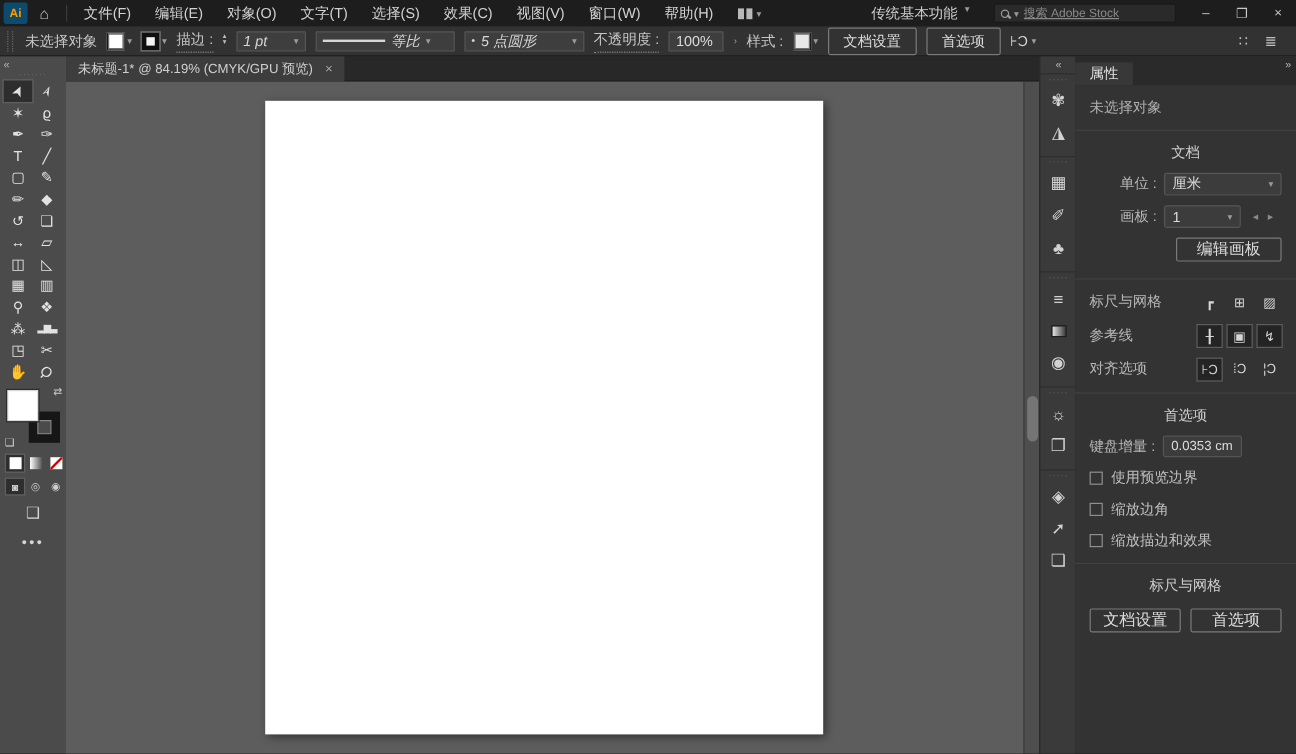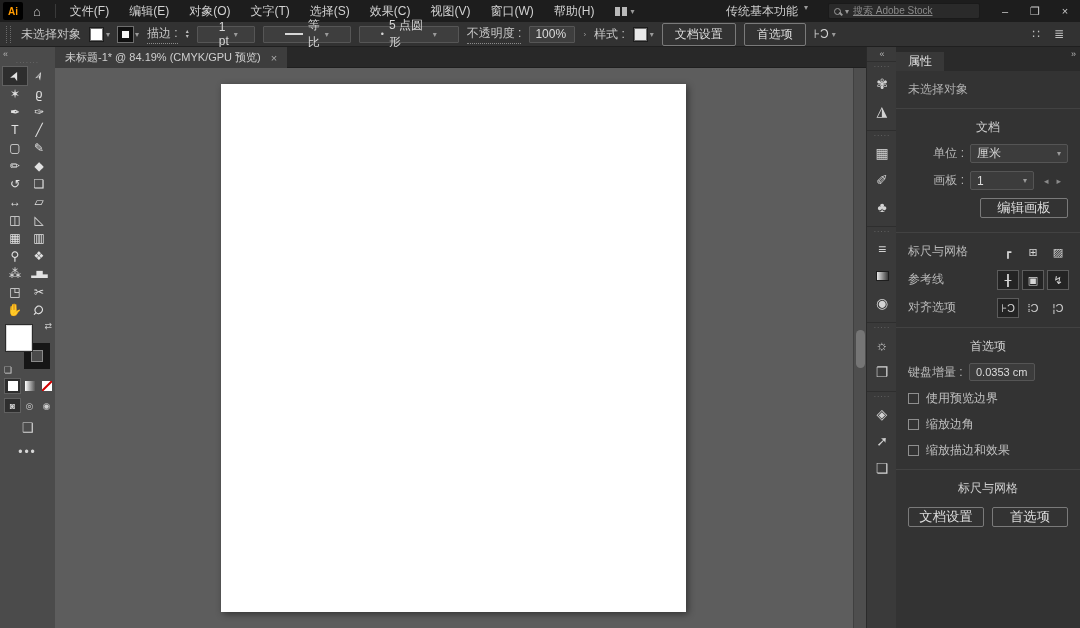--- a/index.html
+++ b/index.html
@@ -3,21 +3,21 @@
 <meta charset="utf-8">
 <style>
   * { margin:0; padding:0; box-sizing:border-box; }
   html,body { width:1080px; height:628px; overflow:hidden; background:#1d1d1d;
     font-family:"Liberation Sans","DejaVu Sans",sans-serif; font-size:12px; color:#d6d6d6;
     -webkit-font-smoothing:antialiased; }
 
   
   #menubar { position:absolute; top:0; left:0; width:1080px; height:22px; background:#1d1d1d;
     display:flex; align-items:center; gap:0; }
-  #ai-logo { width:20px; height:18px; margin-left:3px; background:#000000; color:#ff9a00;
+  #ai-logo { width:20px; height:18px; margin-left:3px; background:#0c4a6e; color:#ff9a00;
     font-weight:bold; font-size:10px; display:flex; align-items:center; justify-content:center; border-radius:2px;}
   .mb-icon { color:#c9c9c9; font-size:13px; padding:0 10px; }
   .mb-sep { width:1px; height:14px; background:#3a3a3a; margin:0 4px; }
   #menus { display:flex; }
   .menu-item { padding:0 10px; color:#d2d2d2; font-size:12px; line-height:22px; cursor:default; }
   #layout-switch { display:flex; align-items:center; gap:4px; padding:0 10px; color:#c9c9c9; }
   .bars { display:flex; gap:2px; }
   .bars i { display:block; width:5px; height:9px; background:#b9b9b9; }
   #mb-right { margin-left:auto; display:flex; align-items:center; height:22px; }
   #workspace { display:flex; gap:6px; align-items:flex-start; color:#cfcfcf; padding:0 10px; }
@@ -39,21 +39,21 @@
   .link-label { color:#c6c6c6; border-bottom:1px dotted #8a8a8a; padding-bottom:1px; }
   .swatch-wrap { display:flex; align-items:center; gap:2px; }
   .swatch { width:15px; height:15px; border:1px solid #1c1c1c; box-shadow:0 0 0 1px #6e6e6e inset; }
   .swatch.fill { background:#ffffff; }
   .swatch.stroke { background:#f4f4f4; border:4px solid #101010; box-shadow:none; outline:1px solid #6e6e6e; }
   .swatch.style { background:#e8e8e8; }
   .stepper { display:flex; flex-direction:column; justify-content:center; line-height:5px; color:#bdbdbd; font-size:6px; }
   .field { background:#3e3e3e; border:1px solid #565656; height:17px; display:flex; align-items:center;
     padding:0 5px; color:#dcdcdc; border-radius:1px; }
   .ddown { background:#3e3e3e; border:1px solid #565656; height:17px; display:flex; align-items:center;
-    gap:5px; padding:0 21px; border-radius:1px; }
+    gap:5px; padding:0 5px; border-radius:1px;font-style:italic; }
   .stroke-line { width:52px; height:2px; background:#d6d6d6; }
   .dot { font-size:9px; }
   .ob-btn { border:1px solid #7a7a7a; border-radius:2px; padding:2px 12px; color:#dcdcdc; background:transparent; font-size:12px; }
   #ob-right { margin-left:auto; display:flex; align-items:center; gap:14px; padding-right:10px; color:#c0c0c0; }
 
   
   #toolbar { position:absolute; left:0; top:47px; width:55px; height:581px; background:#4b4b4b; }
   #tb-collapse { position:absolute; left:3px; top:2px; color:#b5b5b5; font-size:9px; }
   #tb-grip { position:absolute; top:12px; left:0; width:55px; text-align:center; color:#6e6e6e;
     font-size:7px; letter-spacing:1px; }
@@ -212,21 +212,21 @@
   </span>
   <span class="link-label">描边 :</span>
   <span class="stepper">
       <span>▴</span>
       <span>▾</span>
     </span>
   <span class="ddown" style="width:58px">
     <span>1 pt</span>
     <span class="chev" style="margin-left:auto">▾</span>
   </span>
-  <span class="ddown" style="width:88px">
+  <span class="ddown" style="width:116px">
     <span class="stroke-line"></span>
     <span>等比</span>
     <span class="chev">▾</span>
   </span>
   <span class="ddown" style="width:100px">
     <span class="dot">•</span>
     <span>5 点圆形</span>
     <span class="chev" style="margin-left:auto">▾</span>
   </span>
   <span class="link-label">不透明度 :</span>

